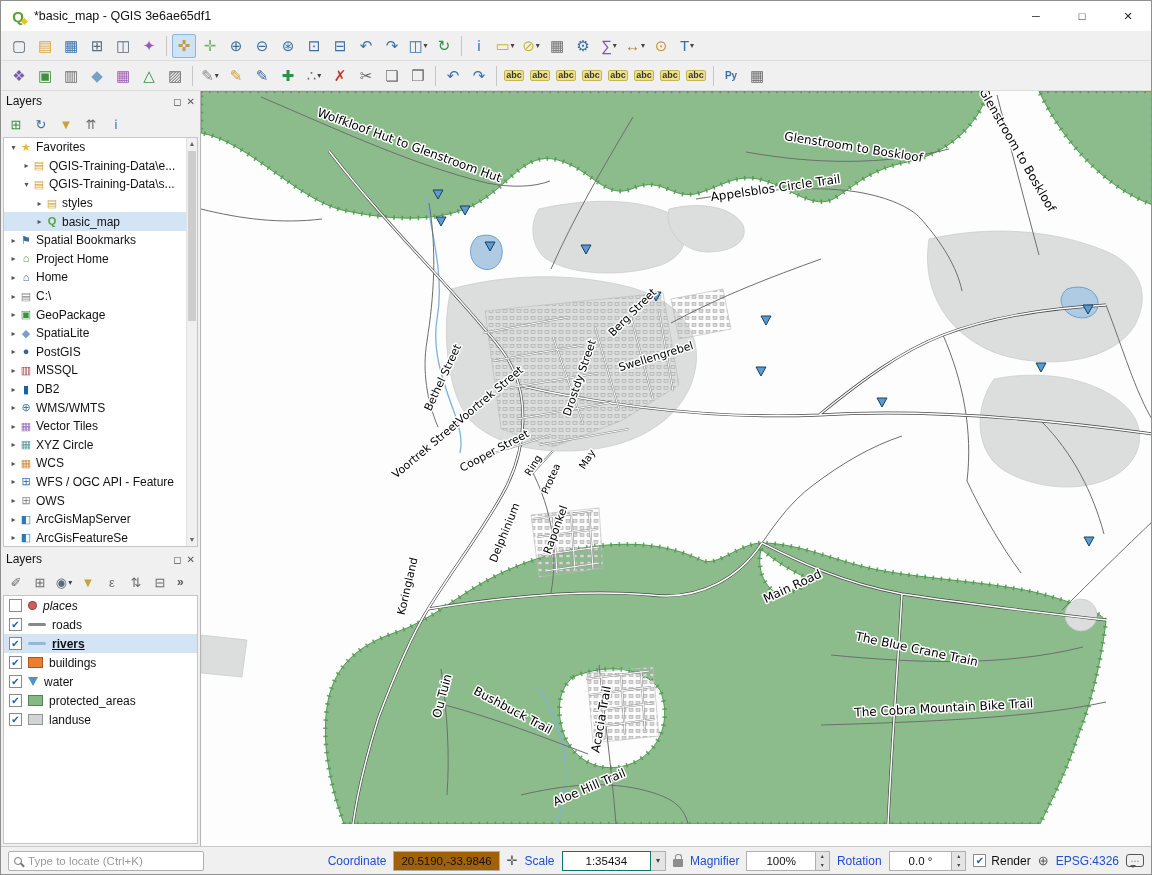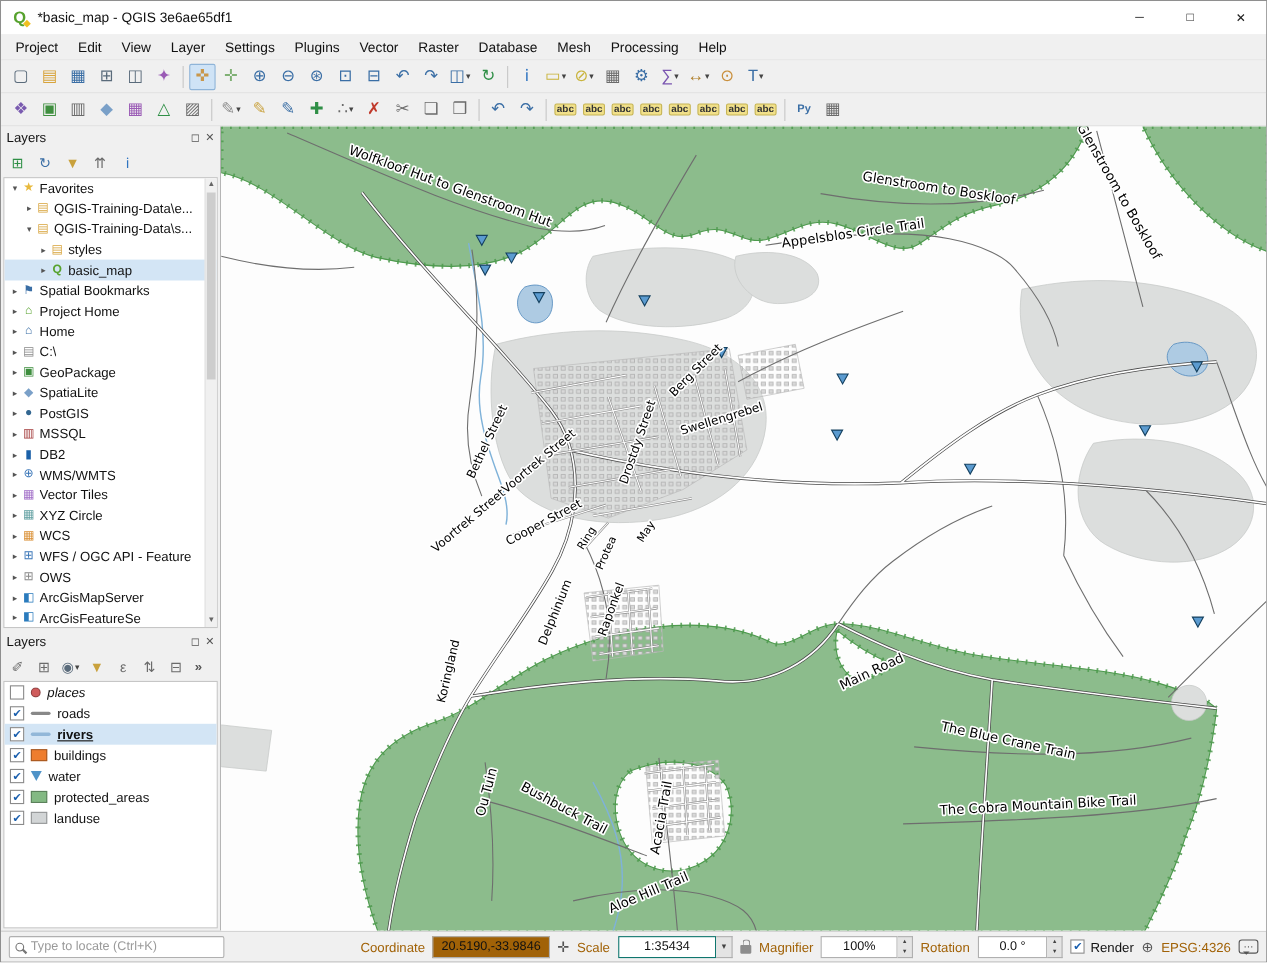--- a/index.html
+++ b/index.html
@@ -72,21 +72,21 @@
   .bld{fill:url(#blds);stroke:#b9b9b9;stroke-width:.6}
   .wmark{fill:#5b9bd0;stroke:#14405f;stroke-width:1}
   .maplabel{fill:#000;stroke:#fff;stroke-width:3px;paint-order:stroke;stroke-linejoin:round;text-anchor:middle;font-family:"DejaVu Sans",sans-serif}
   
   .statusbar{height:28px;background:#f0f0f0;border-top:1px solid #c8c8c8;display:flex;align-items:center;padding:0 7px;gap:7px;font-size:12px;flex:0 0 auto}
   .locate{width:196px;height:20px;background:#fff;border:1px solid #b0b0b0;border-radius:2px;display:flex;align-items:center;padding:0 5px;gap:6px}
   .locate input{border:none;outline:none;width:150px;font-size:11.5px;font-family:"Liberation Sans",sans-serif;color:#333;background:transparent}
   .locate input::placeholder{color:#9a9a9a}
   .mag{width:8px;height:8px;border:1.5px solid #777;border-radius:50%;position:relative;flex:0 0 auto}
   .mag:after{content:"";position:absolute;width:5px;height:1.5px;background:#777;transform:rotate(45deg);right:-4px;bottom:-2px}
-  .sb-label{color:#a16207}
+  .sb-label{color:#1d4ed8}
   .coord-label{margin-left:auto}
   .sb-box{height:20px;background:#a16207;border:1px solid #b0b0b0;display:flex;align-items:center;padding:0 7px;font-size:11.5px}
   .sb-icon{color:#555;font-size:13px}
   .combo{height:20px;display:flex;align-items:stretch}
   .combo-val{background:#fff;border:1px solid #0f766e;display:flex;align-items:center;padding:0 23px;min-width:62px;font-size:11.5px}
   .combo-btn{width:15px;background:#e4e4e4;border:1px solid #b0b0b0;border-left:none;display:flex;align-items:center;justify-content:center;font-size:8px;color:#444}
   .lock{width:10px;height:8px;background:#8d8d8d;border-radius:1px;position:relative;margin-top:4px;flex:0 0 auto}
   .lock:before{content:"";position:absolute;top:-5px;left:1.5px;width:5px;height:5px;border:1.5px solid #8d8d8d;border-bottom:none;border-radius:3px 3px 0 0}
   .spin{height:20px;display:flex;align-items:stretch}
   .spin-val{background:#fff;border:1px solid #b0b0b0;display:flex;align-items:center;padding:0 19px;min-width:46px;font-size:11.5px}
@@ -104,34 +104,20 @@
   <div class="titlebar">
     <div class="qlogo">Q</div>
     <span class="title-text">*basic_map - QGIS 3e6ae65df1</span>
     <div class="win-controls">
       <div class="win-btn">─</div>
       <div class="win-btn">□</div>
       <div class="win-btn">✕</div>
     </div>
   </div>
 
-  <div class="menubar" id="menu-items">
-      <div class="menu-item">Project</div>
-      <div class="menu-item">Edit</div>
-      <div class="menu-item">View</div>
-      <div class="menu-item">Layer</div>
-      <div class="menu-item">Settings</div>
-      <div class="menu-item">Plugins</div>
-      <div class="menu-item">Vector</div>
-      <div class="menu-item">Raster</div>
-      <div class="menu-item">Database</div>
-      <div class="menu-item">Mesh</div>
-      <div class="menu-item">Processing</div>
-      <div class="menu-item">Help</div>
-    </div>
 
   <div class="toolbar" id="toolbar-row1">
       <div class="tbtn">
         <span class="glyph" style="color: rgb(90, 107, 123);">▢</span>
       </div>
       <div class="tbtn">
         <span class="glyph" style="color: rgb(216, 164, 60);">▤</span>
       </div>
       <div class="tbtn">
         <span class="glyph" style="color: rgb(58, 110, 165);">▦</span>

